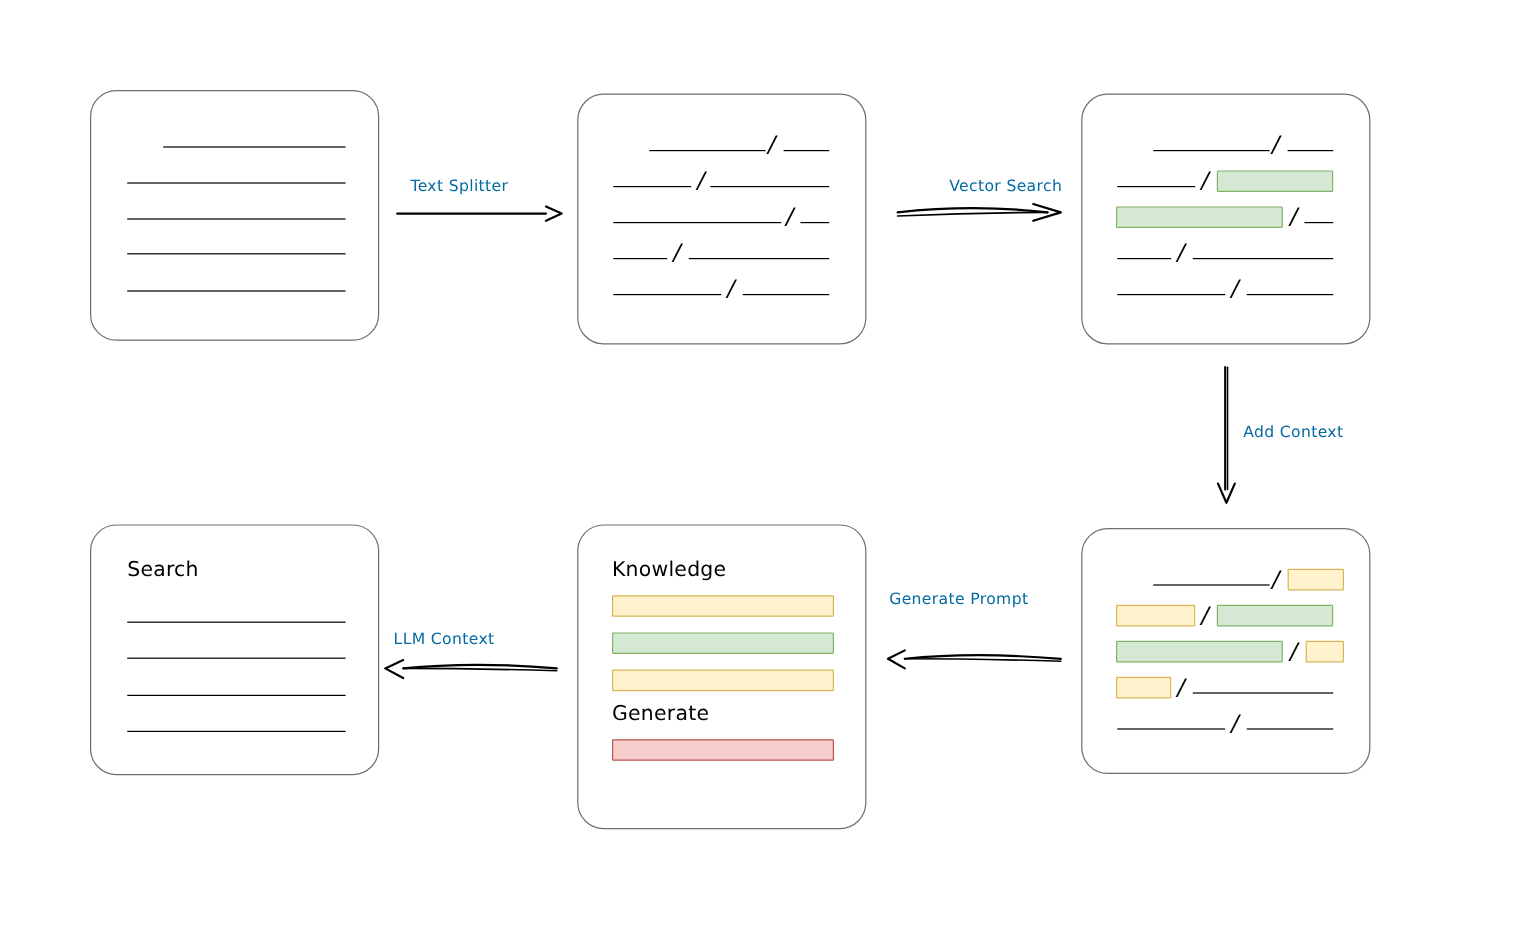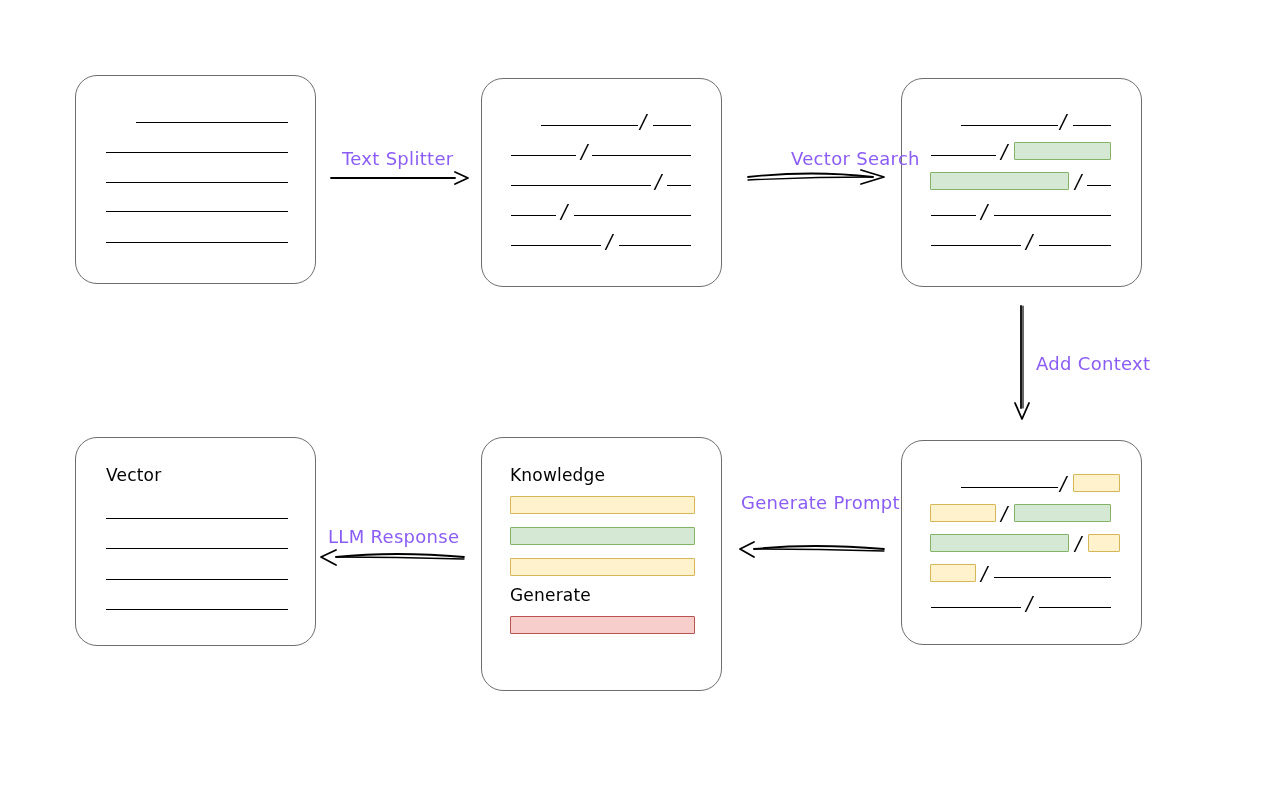--- a/index.html
+++ b/index.html
@@ -49,22 +49,22 @@
   }
   .chip {
     position: absolute;
     box-sizing: border-box;
     border-width: 1.4px;
     border-style: solid;
     border-radius: 1px;
   }
   .edge-label {
     position: absolute;
-    font-size: 18px;
-    color: #8b5cf6;
+    font-size: 13px;
+    color: #0369a1;
     white-space: nowrap;
     letter-spacing: 0.3px;
   }
   .footer-note {
     position: absolute;
     font-size: 17px;
     color: #000000;
     white-space: nowrap;
     letter-spacing: 0.2px;
   }
@@ -161,21 +161,21 @@
   <div class="node-box" style="left: 481px; top: 437px; width: 241px; height: 254px; border-color: rgb(110, 110, 110);">
     <div class="box-label" style="left:28px; top:27px;">Knowledge</div>
     <div class="chip" style="left: 28px; top: 58px; width: 185px; height: 18px; background: rgb(255, 242, 204); border-color: rgb(214, 182, 86);"></div>
     <div class="chip" style="left: 28px; top: 89px; width: 185px; height: 18px; background: rgb(213, 232, 212); border-color: rgb(130, 179, 102);"></div>
     <div class="chip" style="left: 28px; top: 120px; width: 185px; height: 18px; background: rgb(255, 242, 204); border-color: rgb(214, 182, 86);"></div>
     <div class="box-label" style="left:28px; top:147px;">Generate</div>
     <div class="chip" style="left: 28px; top: 178px; width: 185px; height: 18px; background: rgb(248, 206, 204); border-color: rgb(184, 84, 80);"></div>
   </div>
 
   <div class="node-box" style="left: 75px; top: 437px; width: 241px; height: 209px; border-color: rgb(110, 110, 110);">
-    <div class="box-label" style="left:30px; top:27px;">Vector</div>
+    <div class="box-label" style="left:30px; top:27px;">Search</div>
     <div class="text-line" style="left: 30px; top: 80px; width: 182px; border-top-color: rgb(0, 0, 0);"></div>
     <div class="text-line" style="left: 30px; top: 110px; width: 182px; border-top-color: rgb(0, 0, 0);"></div>
     <div class="text-line" style="left: 30px; top: 141px; width: 182px; border-top-color: rgb(0, 0, 0);"></div>
     <div class="text-line" style="left: 30px; top: 171px; width: 182px; border-top-color: rgb(0, 0, 0);"></div>
   </div>
 
   <svg class="edges" viewBox="0 0 1262 792">
 
     <g>
       <path d="M331,178 L455,178" stroke="#000" stroke-width="1.8" fill="none" stroke-linecap="round"></path>
@@ -204,16 +204,16 @@
       <path d="M464,557 Q395,551 336,557" stroke="#000" stroke-width="1.8" fill="none" stroke-linecap="round"></path>
       <path d="M464,559 Q395,557 336,557" stroke="#000" stroke-width="1.3" fill="none" stroke-linecap="round"></path>
       <path d="M336,550 L321,557 L336,565" stroke="#000" stroke-width="1.8" fill="none" stroke-linejoin="round" stroke-linecap="round"></path>
     </g>
   </svg>
 
   <div class="edge-label" style="left:342px; top:148px;">Text Splitter</div>
   <div class="edge-label" style="left:791px; top:148px;">Vector Search</div>
   <div class="edge-label" style="left:1036px; top:353px;">Add Context</div>
   <div class="edge-label" style="left:741px; top:492px;">Generate Prompt</div>
-  <div class="edge-label" style="left:328px; top:526px;">LLM Response</div>
+  <div class="edge-label" style="left:328px; top:526px;">LLM Context</div>
 
 
 </div>
 
 </body></html>

